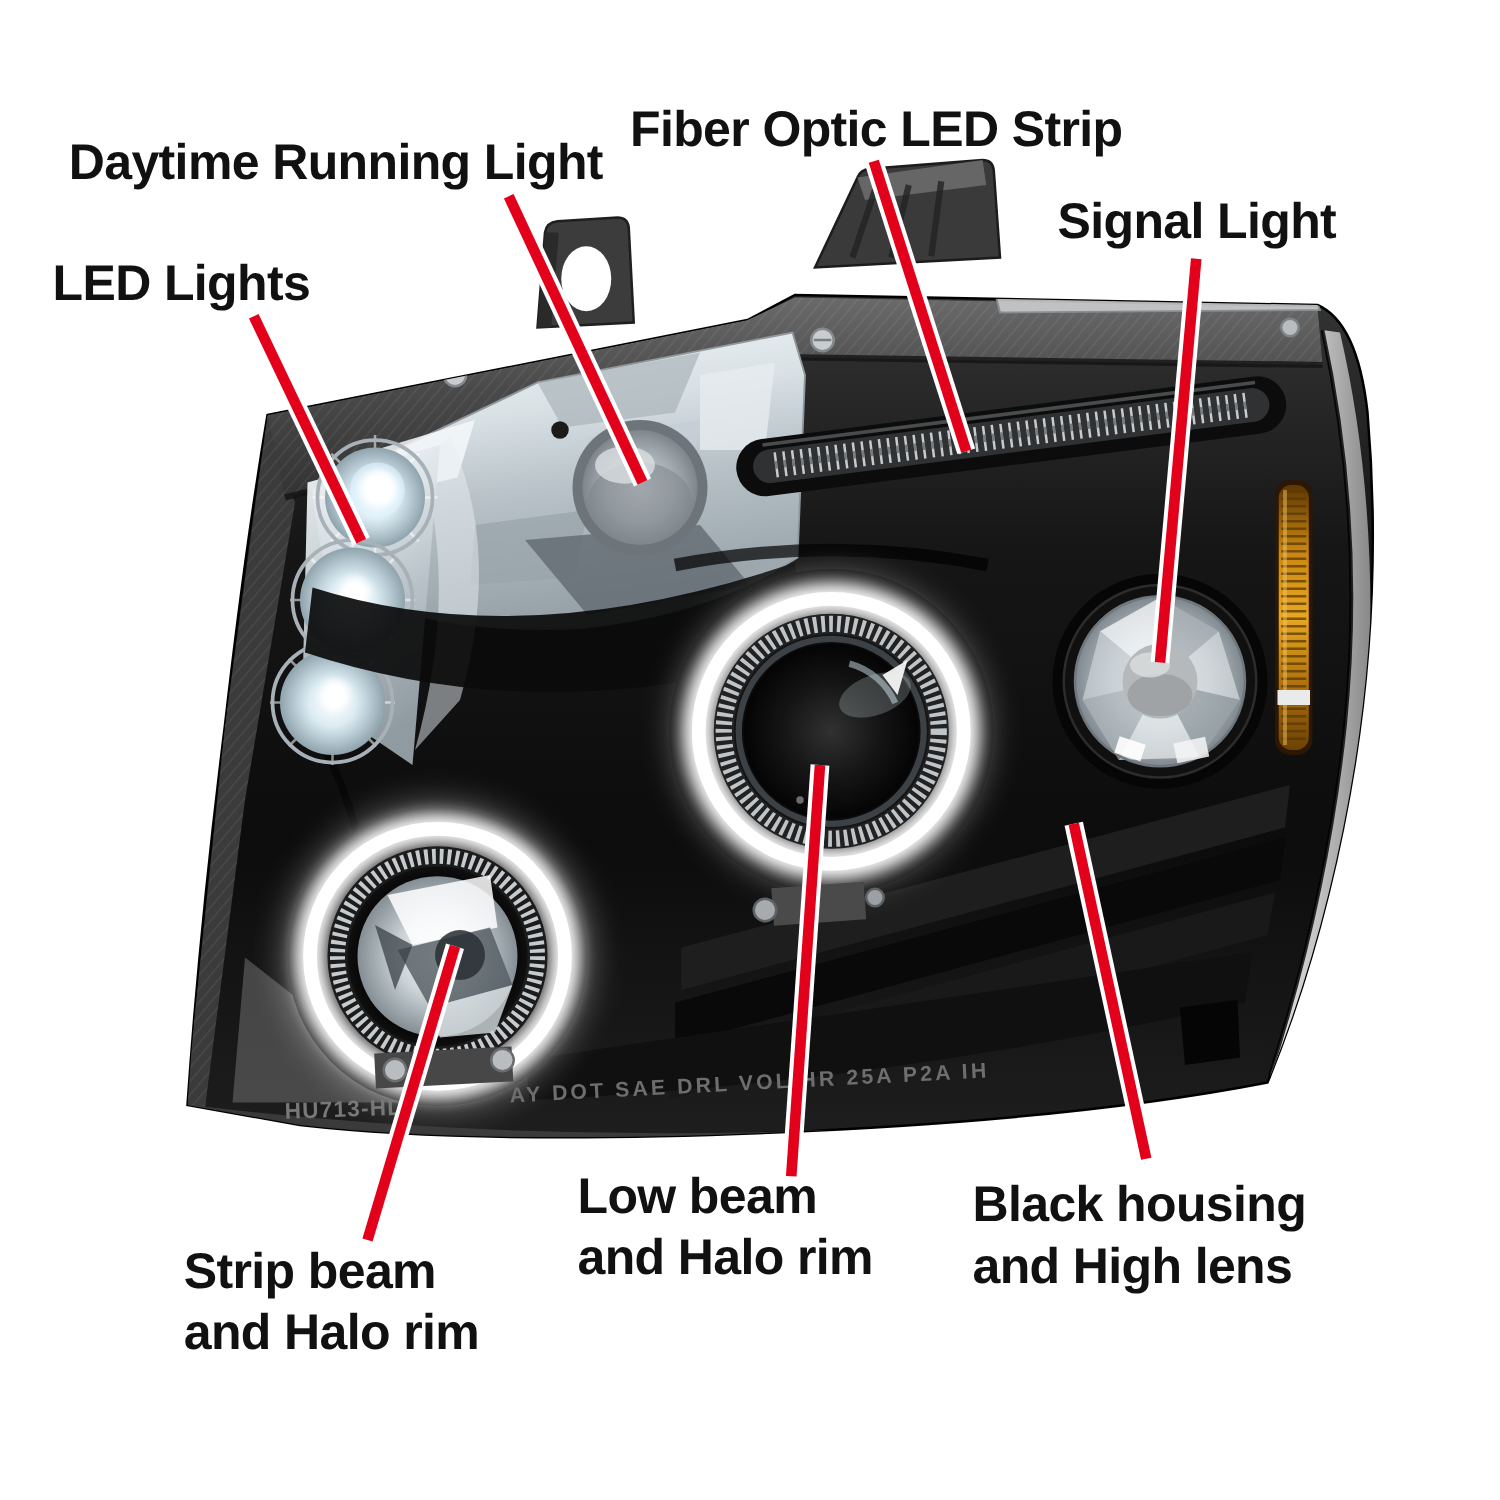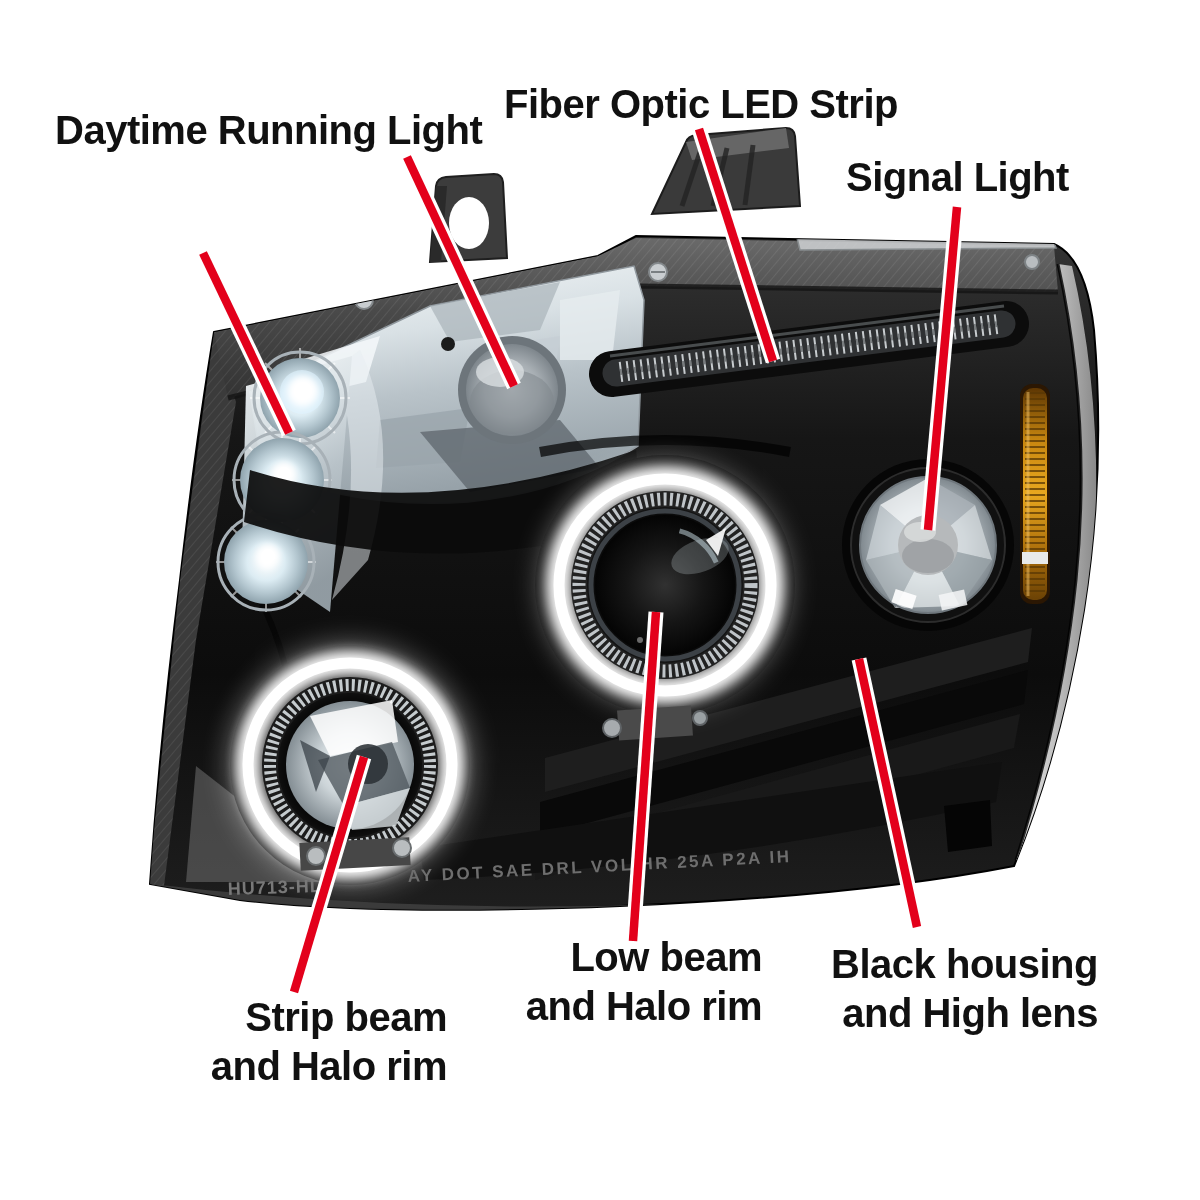--- a/index.html
+++ b/index.html
@@ -1,21 +1,21 @@
 <!DOCTYPE html>
 <html><head>
 <meta charset="utf-8">
 <style>
   html,body{margin:0;padding:0;}
   .stage{position:relative;width:1200px;height:1200px;background:#ffffff;overflow:hidden;
          font-family:"Liberation Sans","DejaVu Sans",sans-serif;}
   .stage svg{position:absolute;left:0;top:0;}
   .label{position:absolute;font-weight:700;font-size:40px;color:#111111;
          letter-spacing:-0.5px;line-height:1.22;white-space:pre-line;}
-  .label.center{text-align:right;}
+  .label.center{text-align:left;}
 </style>
 </head>
 <body>
 
 <div class="stage">
 
 <svg width="1200" height="1200" viewBox="0 0 1200 1200">
   <defs>
     <linearGradient id="gBody" x1="0" y1="0" x2="0" y2="1">
       <stop offset="0" stop-color="#343434"></stop>
@@ -289,20 +289,21 @@
       <line x1="294" y1="992" x2="364" y2="757"></line>
       <line x1="633" y1="941" x2="656" y2="612"></line>
       <line x1="917" y1="927" x2="859" y2="659"></line>
     </g>
   </g>
 </svg>
 
 <div class="label" style="left:55px;top:106px;">Daytime Running Light</div>
 <div class="label" style="left:846px;top:153px;">Signal Light</div>
 <div class="label" style="left:504px;top:80px;">Fiber Optic LED Strip</div>
+<div class="label" style="left:42px;top:203px;">LED Lights</div>
 <div class="label center" style="left:147px;top:993px;width:300px;">Strip beam
 and Halo rim</div>
 <div class="label center" style="left:462px;top:933px;width:300px;">Low beam
 and Halo rim</div>
 <div class="label center" style="left:778px;top:940px;width:320px;">Black housing
 and High lens</div>
 
 </div>
 
 </body></html>

